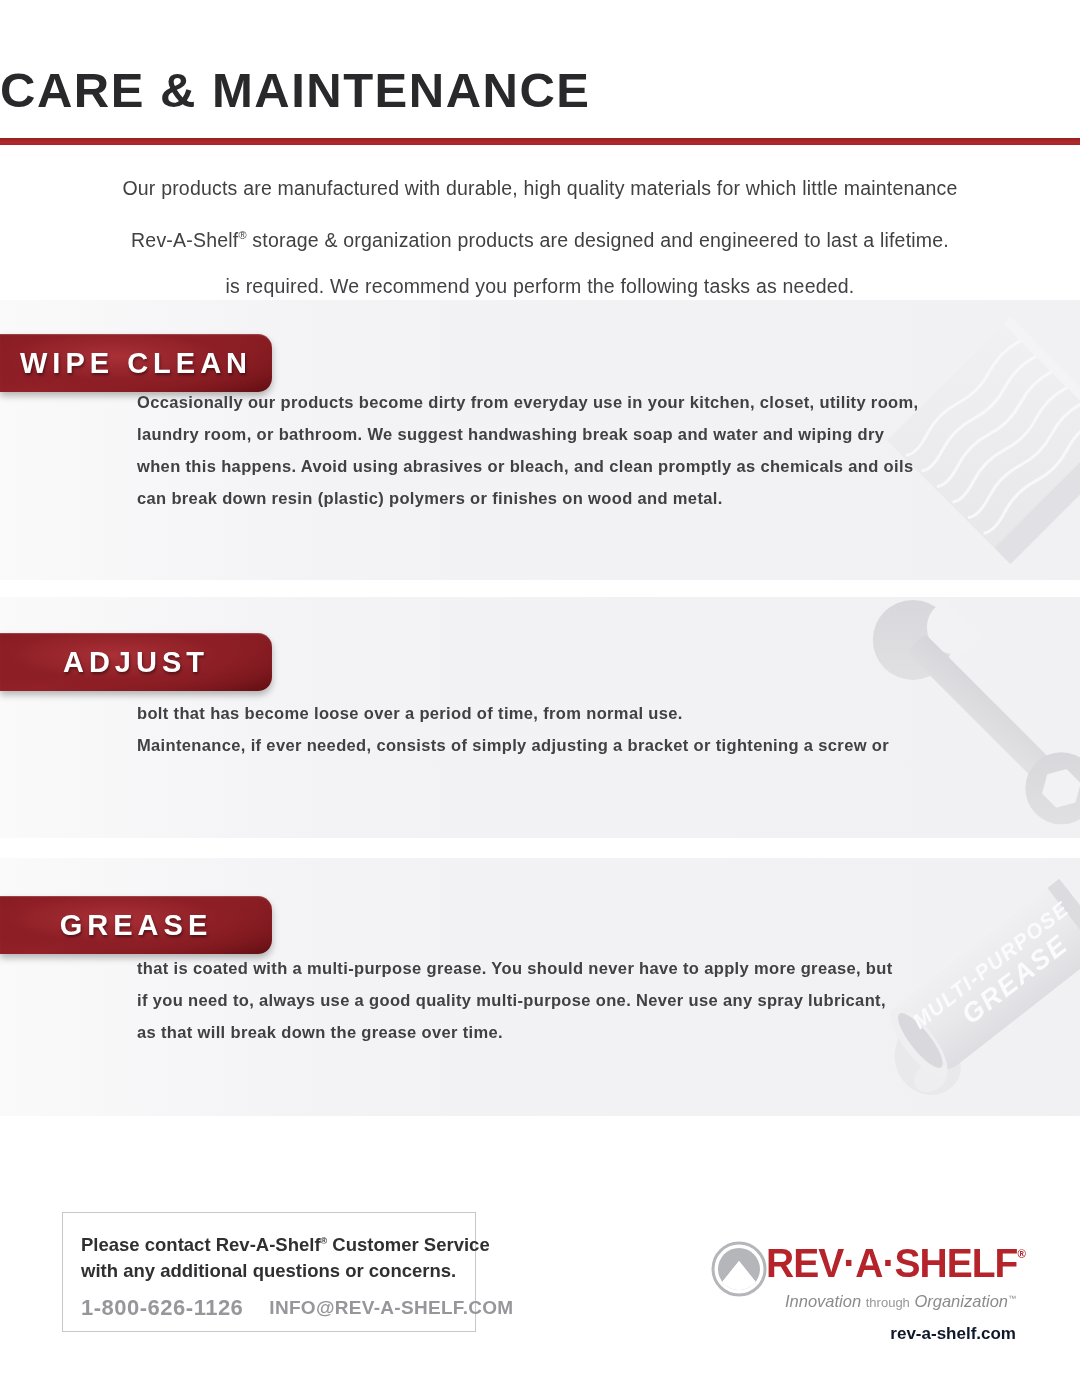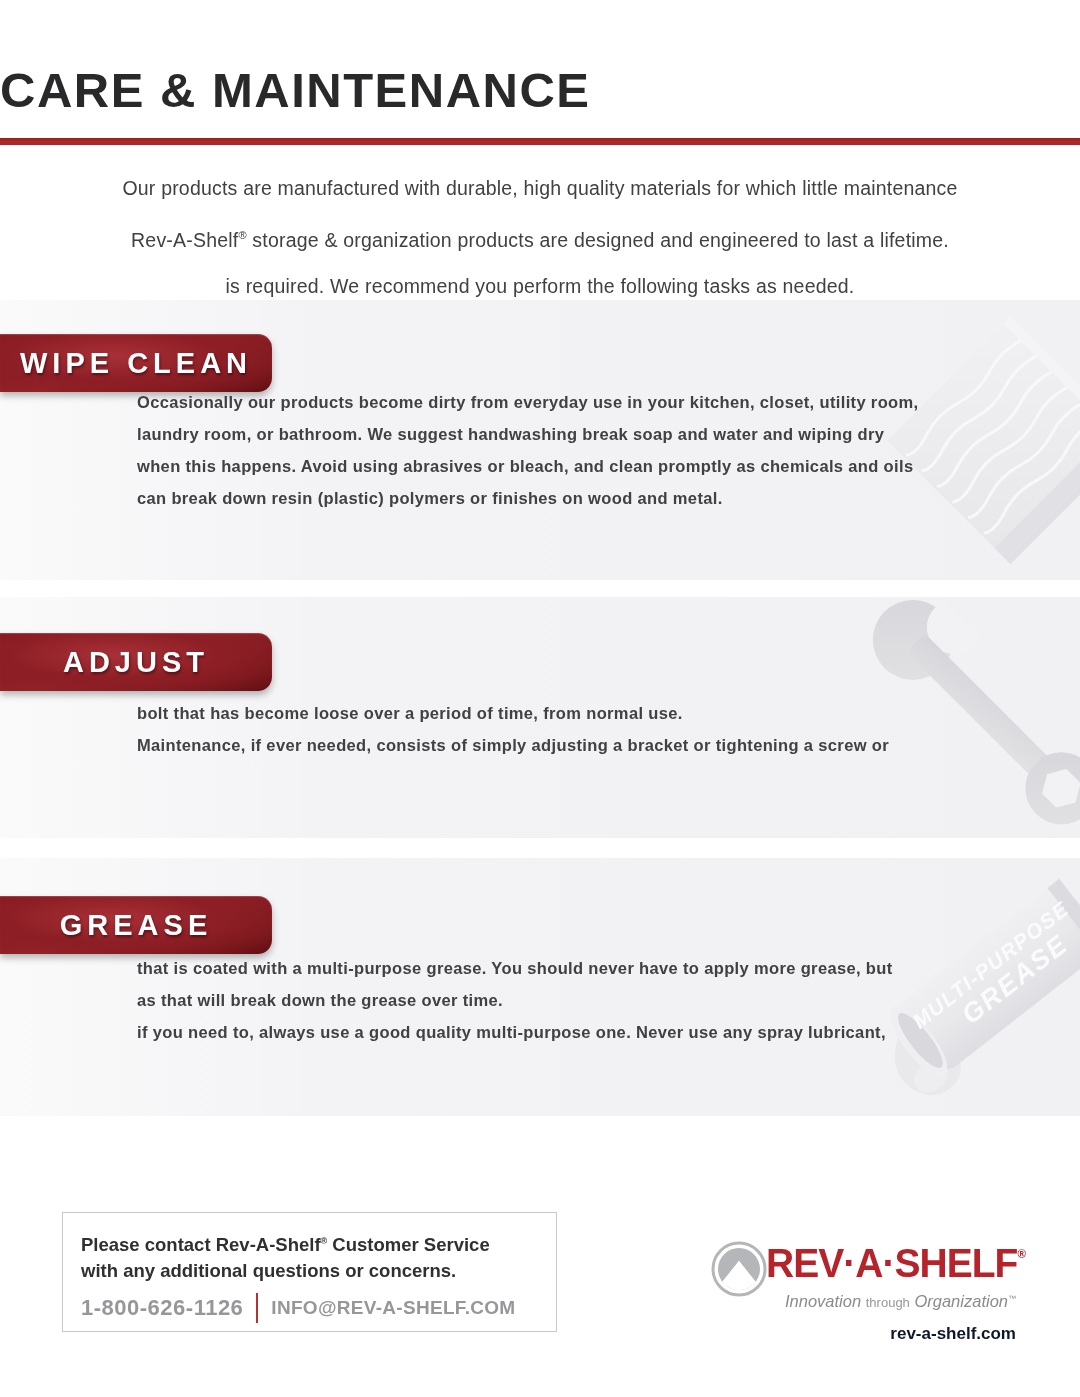--- a/index.html
+++ b/index.html
@@ -43,21 +43,21 @@
 
   
   .cloth-wrap { position:absolute; left:923px; top:53px; width:175px; height:175px;
                 transform:rotate(45deg); }
   .wrench-wrap { position:absolute; left:835px; top:65px; width:300px; height:100px;
                  transform:rotate(45deg); }
   .tube-wrap { position:absolute; left:845px; top:57px; width:280px; height:150px;
                transform:rotate(-38deg); }
 
   
-  .contact-box { position:absolute; left:62px; top:1212px; width:495px; height:120px;
+  .contact-box { position:absolute; left:62px; top:1212px; width:414px; height:120px;
                  border:1px solid #c8c8ca; background:#ffffff; padding:15px 18px 0 18px; }
   .contact-line { font-size:18.5px; font-weight:700; color:#303032; line-height:26px; white-space:nowrap; }
   .contact-line sup { font-size:9px; }
   .contact-row { margin-top:9px; display:flex; align-items:center; }
   .phone { font-size:22px; font-weight:700; color:#97979b; letter-spacing:0.5px; white-space:nowrap; }
   .contact-divider { width:2px; height:30px; background:#b3342f; margin:0 13px; }
   .email { font-size:19px; font-weight:700; color:#97979b; letter-spacing:0.3px;
            text-decoration:none; white-space:nowrap; }
 
   .logo-mark { position:absolute; left:711px; top:1241px; width:56px; height:56px; }
@@ -159,22 +159,22 @@
         <ellipse cx="58" cy="75" rx="10" ry="34" fill="#d9d9dd"></ellipse>
         <text x="160" y="66" text-anchor="middle" font-size="21" font-weight="bold" letter-spacing="1.5" fill="#fbfbfd" font-style="italic">MULTI-PURPOSE</text>
         <text x="170" y="94" text-anchor="middle" font-size="27" font-weight="bold" letter-spacing="2" fill="#fbfbfd" font-style="italic">GREASE</text>
       </svg>
     </div>
     <div class="banner">
       <span class="banner-label">GREASE</span>
     </div>
     <div class="body-text">
       <div class="body-line">that is coated with a multi-purpose grease. You should never have to apply more grease, but</div>
+      <div class="body-line">if you need to, always use a good quality multi-purpose one. Never use any spray lubricant,</div>
       <div class="body-line">as that will break down the grease over time.</div>
-      <div class="body-line">if you need to, always use a good quality multi-purpose one. Never use any spray lubricant,</div>
     </div>
   </div>
 
   <div class="contact-box">
     <div class="contact-line"><span>Please contact Rev-A-Shelf</span><sup>®</sup><span> Customer Service</span></div>
     <div class="contact-line">with any additional questions or concerns.</div>
     <div class="contact-row">
       <span class="phone">1-800-626-1126</span>
       <span class="contact-divider"></span>
       <a class="email" href="#">INFO@REV-A-SHELF.COM</a>

